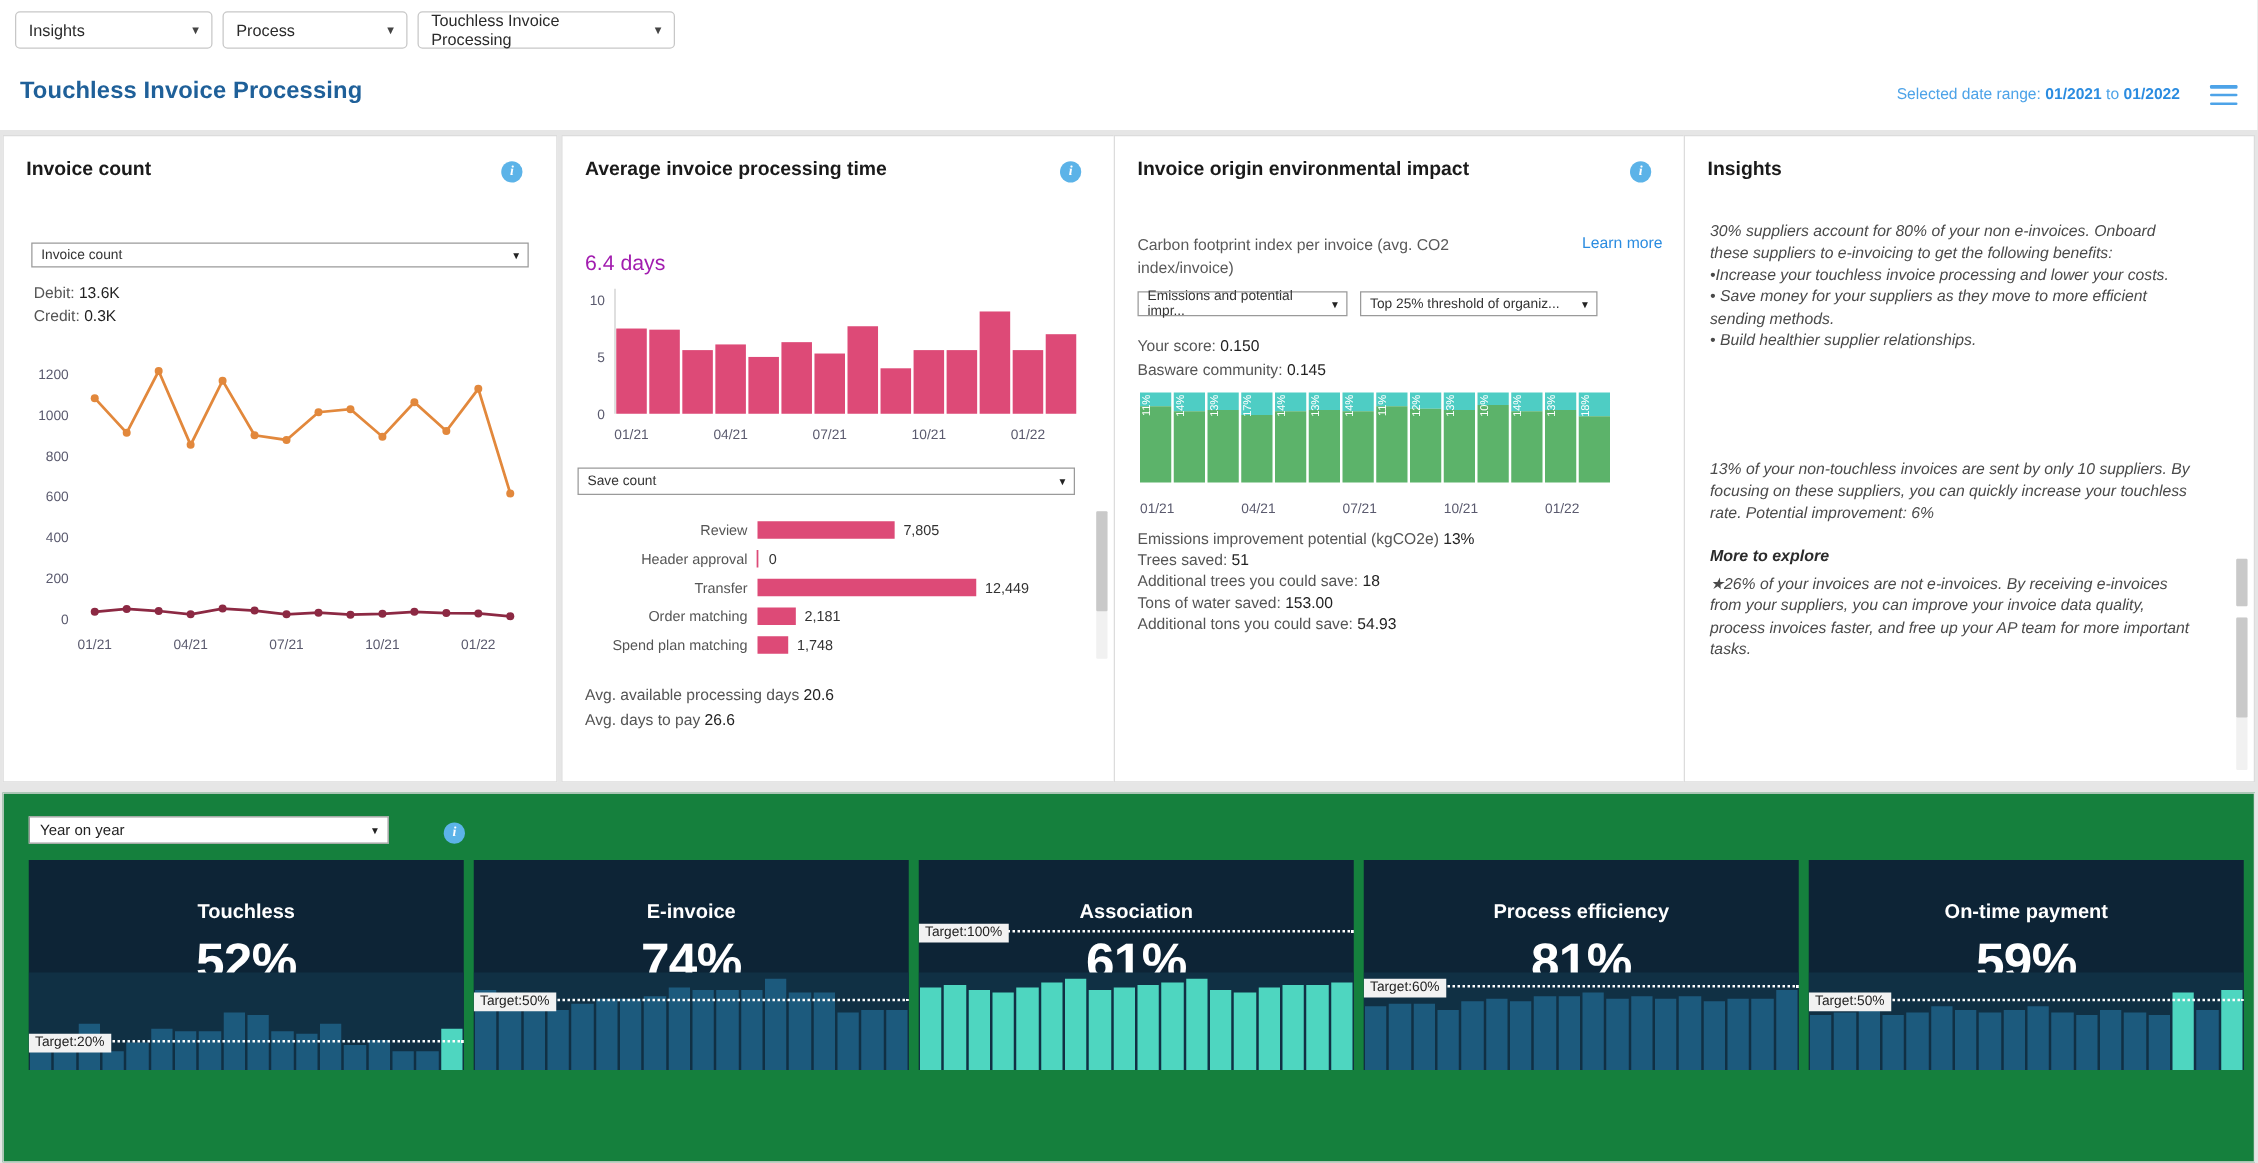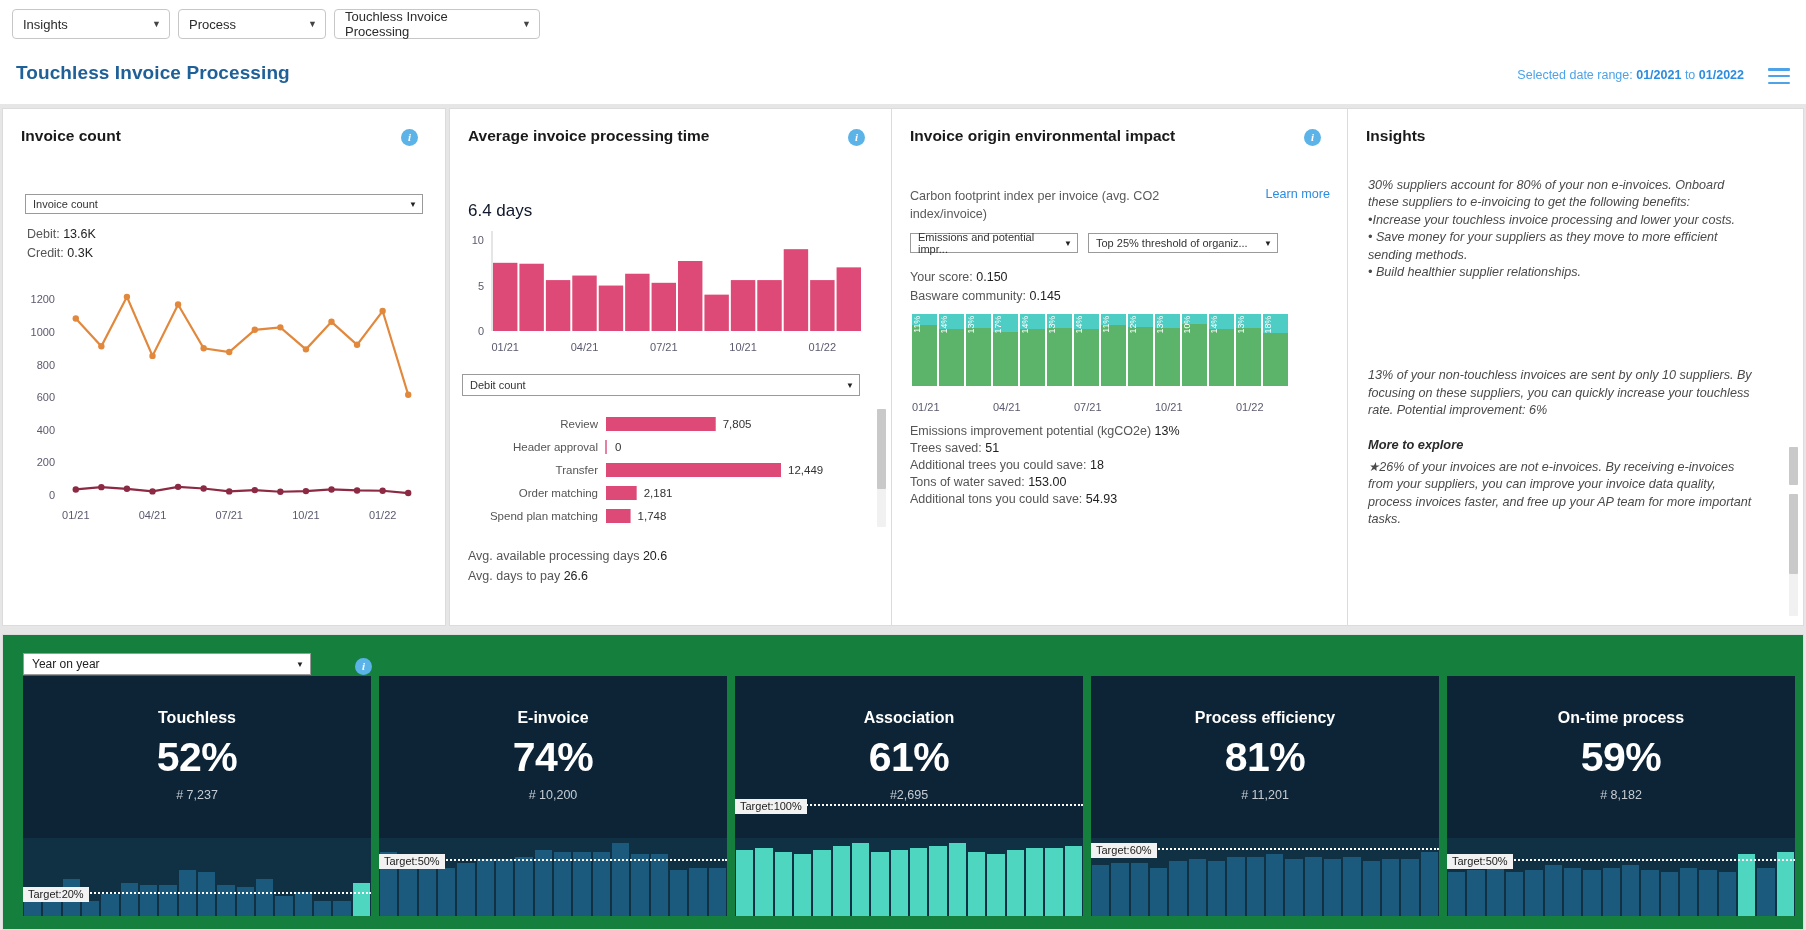--- a/index.html
+++ b/index.html
@@ -107,21 +107,21 @@
   .bottom {
     position: absolute; left: 2px; top: 634px; width: 1802px; height: 296px;
     background: #15803d; border: 1px solid #dcdcdc;
   }
   #bottom-select {
     position: absolute; left: 20px; top: 18px; width: 288px; height: 22px;
     border: 1px solid #9a9a9a; background: #fff; font-size: 12px; color: #222;
     display: flex; align-items: center; justify-content: space-between; padding: 0 6px 0 8px;
   }
   .kpi {
-    position: absolute; top: 41px; width: 348px; height: 240px;
+    position: absolute; top: 53px; width: 348px; height: 168px;
     background: #0d2436; overflow: hidden;
   }
   .kpi-title {
     position: absolute; top: 33px; width: 100%; text-align: center;
     font-size: 16px; font-weight: bold; color: #fff;
   }
   .kpi-value {
     position: absolute; top: 58px; width: 100%; text-align: center;
     font-size: 41px; font-weight: bold; color: #fff; letter-spacing: -.5px;
   }
@@ -240,21 +240,21 @@
           <text x="288.92857142857144" y="250" text-anchor="middle" font-size="11" fill="#5a5a6e" font-family="&quot;Liberation Sans&quot;, sans-serif">10/21</text>
           <text x="365.64285714285717" y="250" text-anchor="middle" font-size="11" fill="#5a5a6e" font-family="&quot;Liberation Sans&quot;, sans-serif">01/22</text>
         </svg>
     </div>
   </div>
 
   <div class="card" id="card-proc-time">
     <div class="card-title">Average invoice processing time</div>
     <div class="info-icon" style="left:398px">i</div>
 
-    <div style="position:absolute;left:18px;top:92px;font-size:17px;color:#0f172a;">6.4 days</div>
+    <div style="position:absolute;left:18px;top:92px;font-size:17px;color:#a21caf;">6.4 days</div>
 
     <div style="position:absolute; left:6px; top:112px; width:420px; height:140px;">
       <svg id="svg-proc" width="420" height="140" viewBox="0 0 420 140">
           <text x="28" y="114" text-anchor="end" font-size="11" fill="#5a5a6e" font-family="&quot;Liberation Sans&quot;, sans-serif">0</text>
           <text x="28" y="68.54545454545455" text-anchor="end" font-size="11" fill="#5a5a6e" font-family="&quot;Liberation Sans&quot;, sans-serif">5</text>
           <text x="28" y="23.090909090909093" text-anchor="end" font-size="11" fill="#5a5a6e" font-family="&quot;Liberation Sans&quot;, sans-serif">10</text>
           <line x1="36" y1="10" x2="36" y2="110" stroke="#ccc" stroke-width="1"></line>
           <rect x="37" y="41.81818181818183" width="24.428571428571427" height="68.18181818181817" fill="#dd4a77"></rect>
           <rect x="63.42857142857143" y="42.727272727272734" width="24.428571428571427" height="67.27272727272727" fill="#dd4a77"></rect>
           <rect x="89.85714285714286" y="59.09090909090909" width="24.428571428571427" height="50.90909090909091" fill="#dd4a77"></rect>
@@ -271,21 +271,21 @@
           <rect x="380.57142857142856" y="46.36363636363637" width="24.428571428571427" height="63.63636363636363" fill="#dd4a77"></rect>
           <text x="49.214285714285715" y="130" text-anchor="middle" font-size="11" fill="#5a5a6e" font-family="&quot;Liberation Sans&quot;, sans-serif">01/21</text>
           <text x="128.5" y="130" text-anchor="middle" font-size="11" fill="#5a5a6e" font-family="&quot;Liberation Sans&quot;, sans-serif">04/21</text>
           <text x="207.78571428571428" y="130" text-anchor="middle" font-size="11" fill="#5a5a6e" font-family="&quot;Liberation Sans&quot;, sans-serif">07/21</text>
           <text x="287.07142857142856" y="130" text-anchor="middle" font-size="11" fill="#5a5a6e" font-family="&quot;Liberation Sans&quot;, sans-serif">10/21</text>
           <text x="366.35714285714283" y="130" text-anchor="middle" font-size="11" fill="#5a5a6e" font-family="&quot;Liberation Sans&quot;, sans-serif">01/22</text>
         </svg>
     </div>
 
     <div class="dropdown" style="left:12px; top:265px; width:398px; height:22px;">
-      <span>Debit count</span>
+      <span>Save count</span>
       <span class="caret">▼</span>
     </div>
 
     <div style="position:absolute; left:6px; top:300px; width:418px; height:120px;">
       <svg id="svg-task" width="418" height="120" viewBox="0 0 418 120">
           <text x="142" y="19" text-anchor="end" font-size="11.5" fill="#555" font-family="&quot;Liberation Sans&quot;, sans-serif">Review</text>
           <rect x="150" y="8" width="109.71764800385573" height="14" fill="#dd4a77"></rect>
           <text x="266.71764800385574" y="19" font-size="11.5" fill="#333" font-family="&quot;Liberation Sans&quot;, sans-serif">7,805</text>
           <text x="142" y="42" text-anchor="end" font-size="11.5" fill="#555" font-family="&quot;Liberation Sans&quot;, sans-serif">Header approval</text>
           <line x1="150" y1="31" x2="150" y2="45" stroke="#dd4a77" stroke-width="1.4"></line>
@@ -568,21 +568,21 @@
           <div class="kpi-bar" style="left: 252.333px; width: 17.3333px; height: 59px;"></div>
           <div class="kpi-bar" style="left: 271.667px; width: 17.3333px; height: 55px;"></div>
           <div class="kpi-bar" style="left: 291px; width: 17.3333px; height: 57px;"></div>
           <div class="kpi-bar" style="left: 310.333px; width: 17.3333px; height: 57px;"></div>
           <div class="kpi-bar" style="left: 329.667px; width: 17.3333px; height: 64px;"></div>
           <div class="kpi-target-line" style="bottom: 66px;"></div>
           <div class="kpi-target-lab" style="bottom: 58px;">Target:60%</div>
         </div>
       </div>
       <div class="kpi" style="left: 1444px;">
-        <div class="kpi-title">On-time process</div>
+        <div class="kpi-title">On-time payment</div>
         <div class="kpi-value">59%</div>
         <div class="kpi-count"># 8,182</div>
         <div class="kpi-spark">
           <div class="kpi-band" style="height: 78px;"></div>
           <div class="kpi-bar" style="left: 1px; width: 17.3333px; height: 44px;"></div>
           <div class="kpi-bar" style="left: 20.3333px; width: 17.3333px; height: 46px;"></div>
           <div class="kpi-bar" style="left: 39.6667px; width: 17.3333px; height: 48px;"></div>
           <div class="kpi-bar" style="left: 59px; width: 17.3333px; height: 44px;"></div>
           <div class="kpi-bar" style="left: 78.3333px; width: 17.3333px; height: 46px;"></div>
           <div class="kpi-bar" style="left: 97.6667px; width: 17.3333px; height: 51px;"></div>

